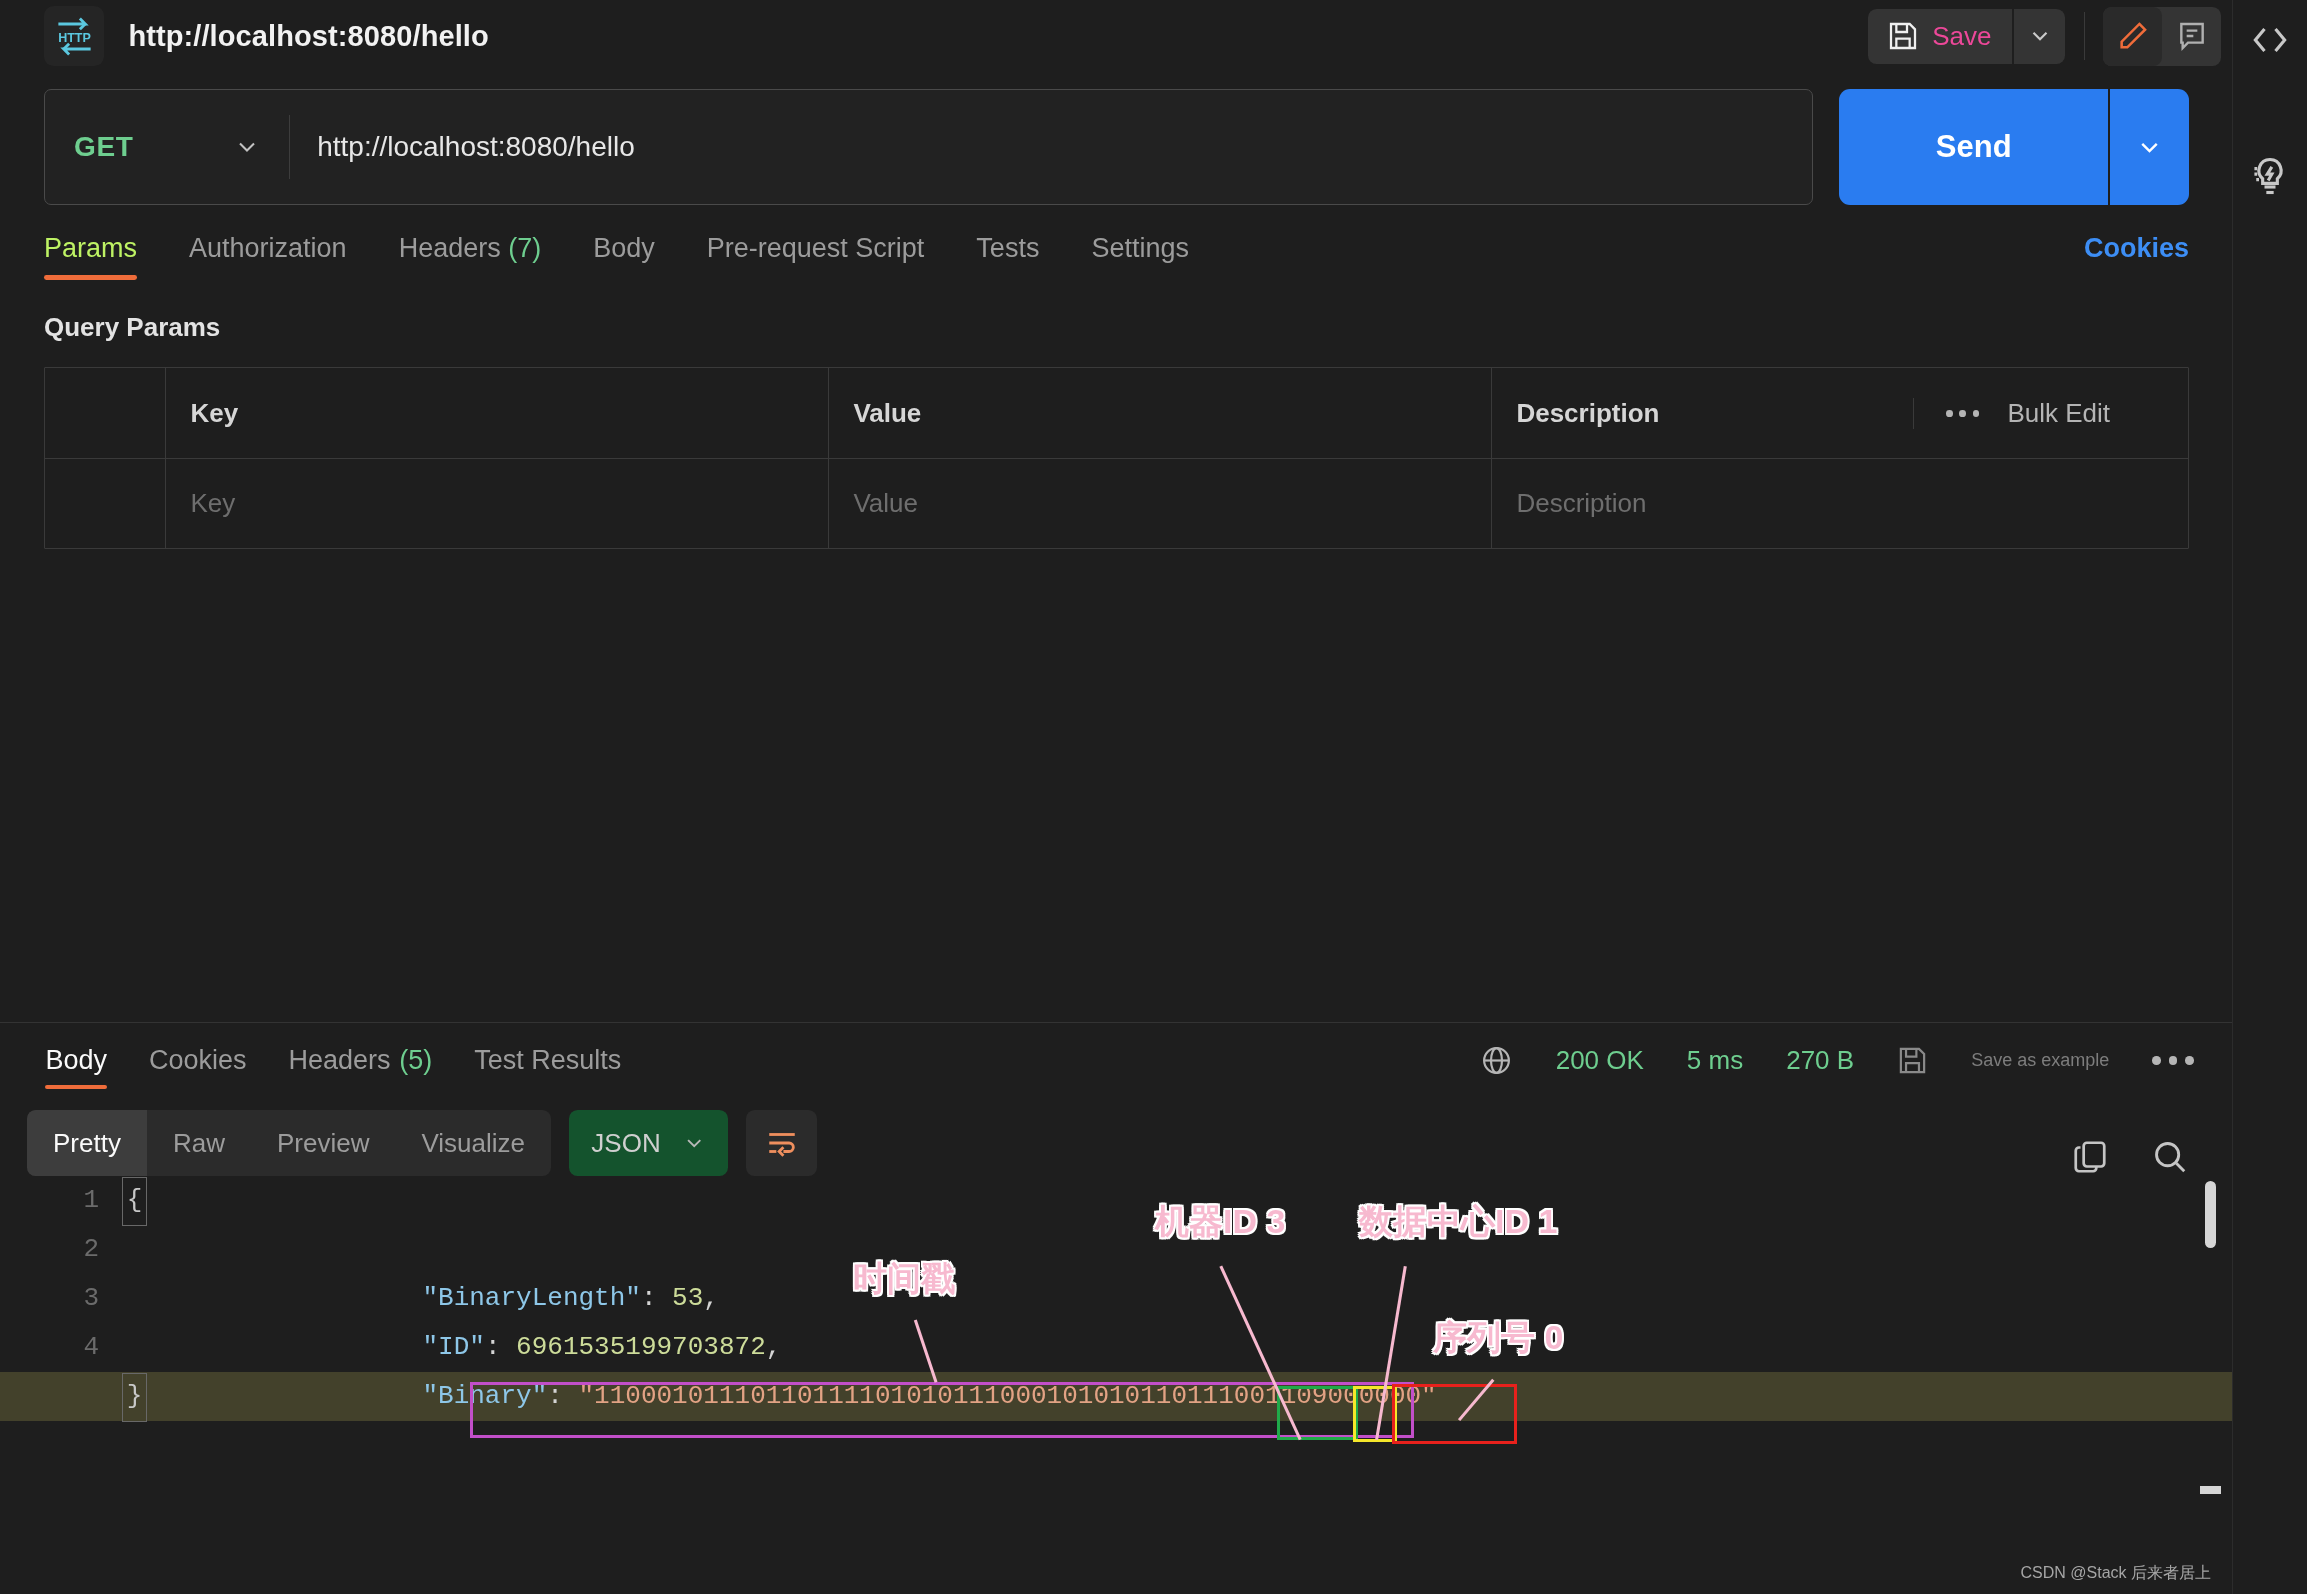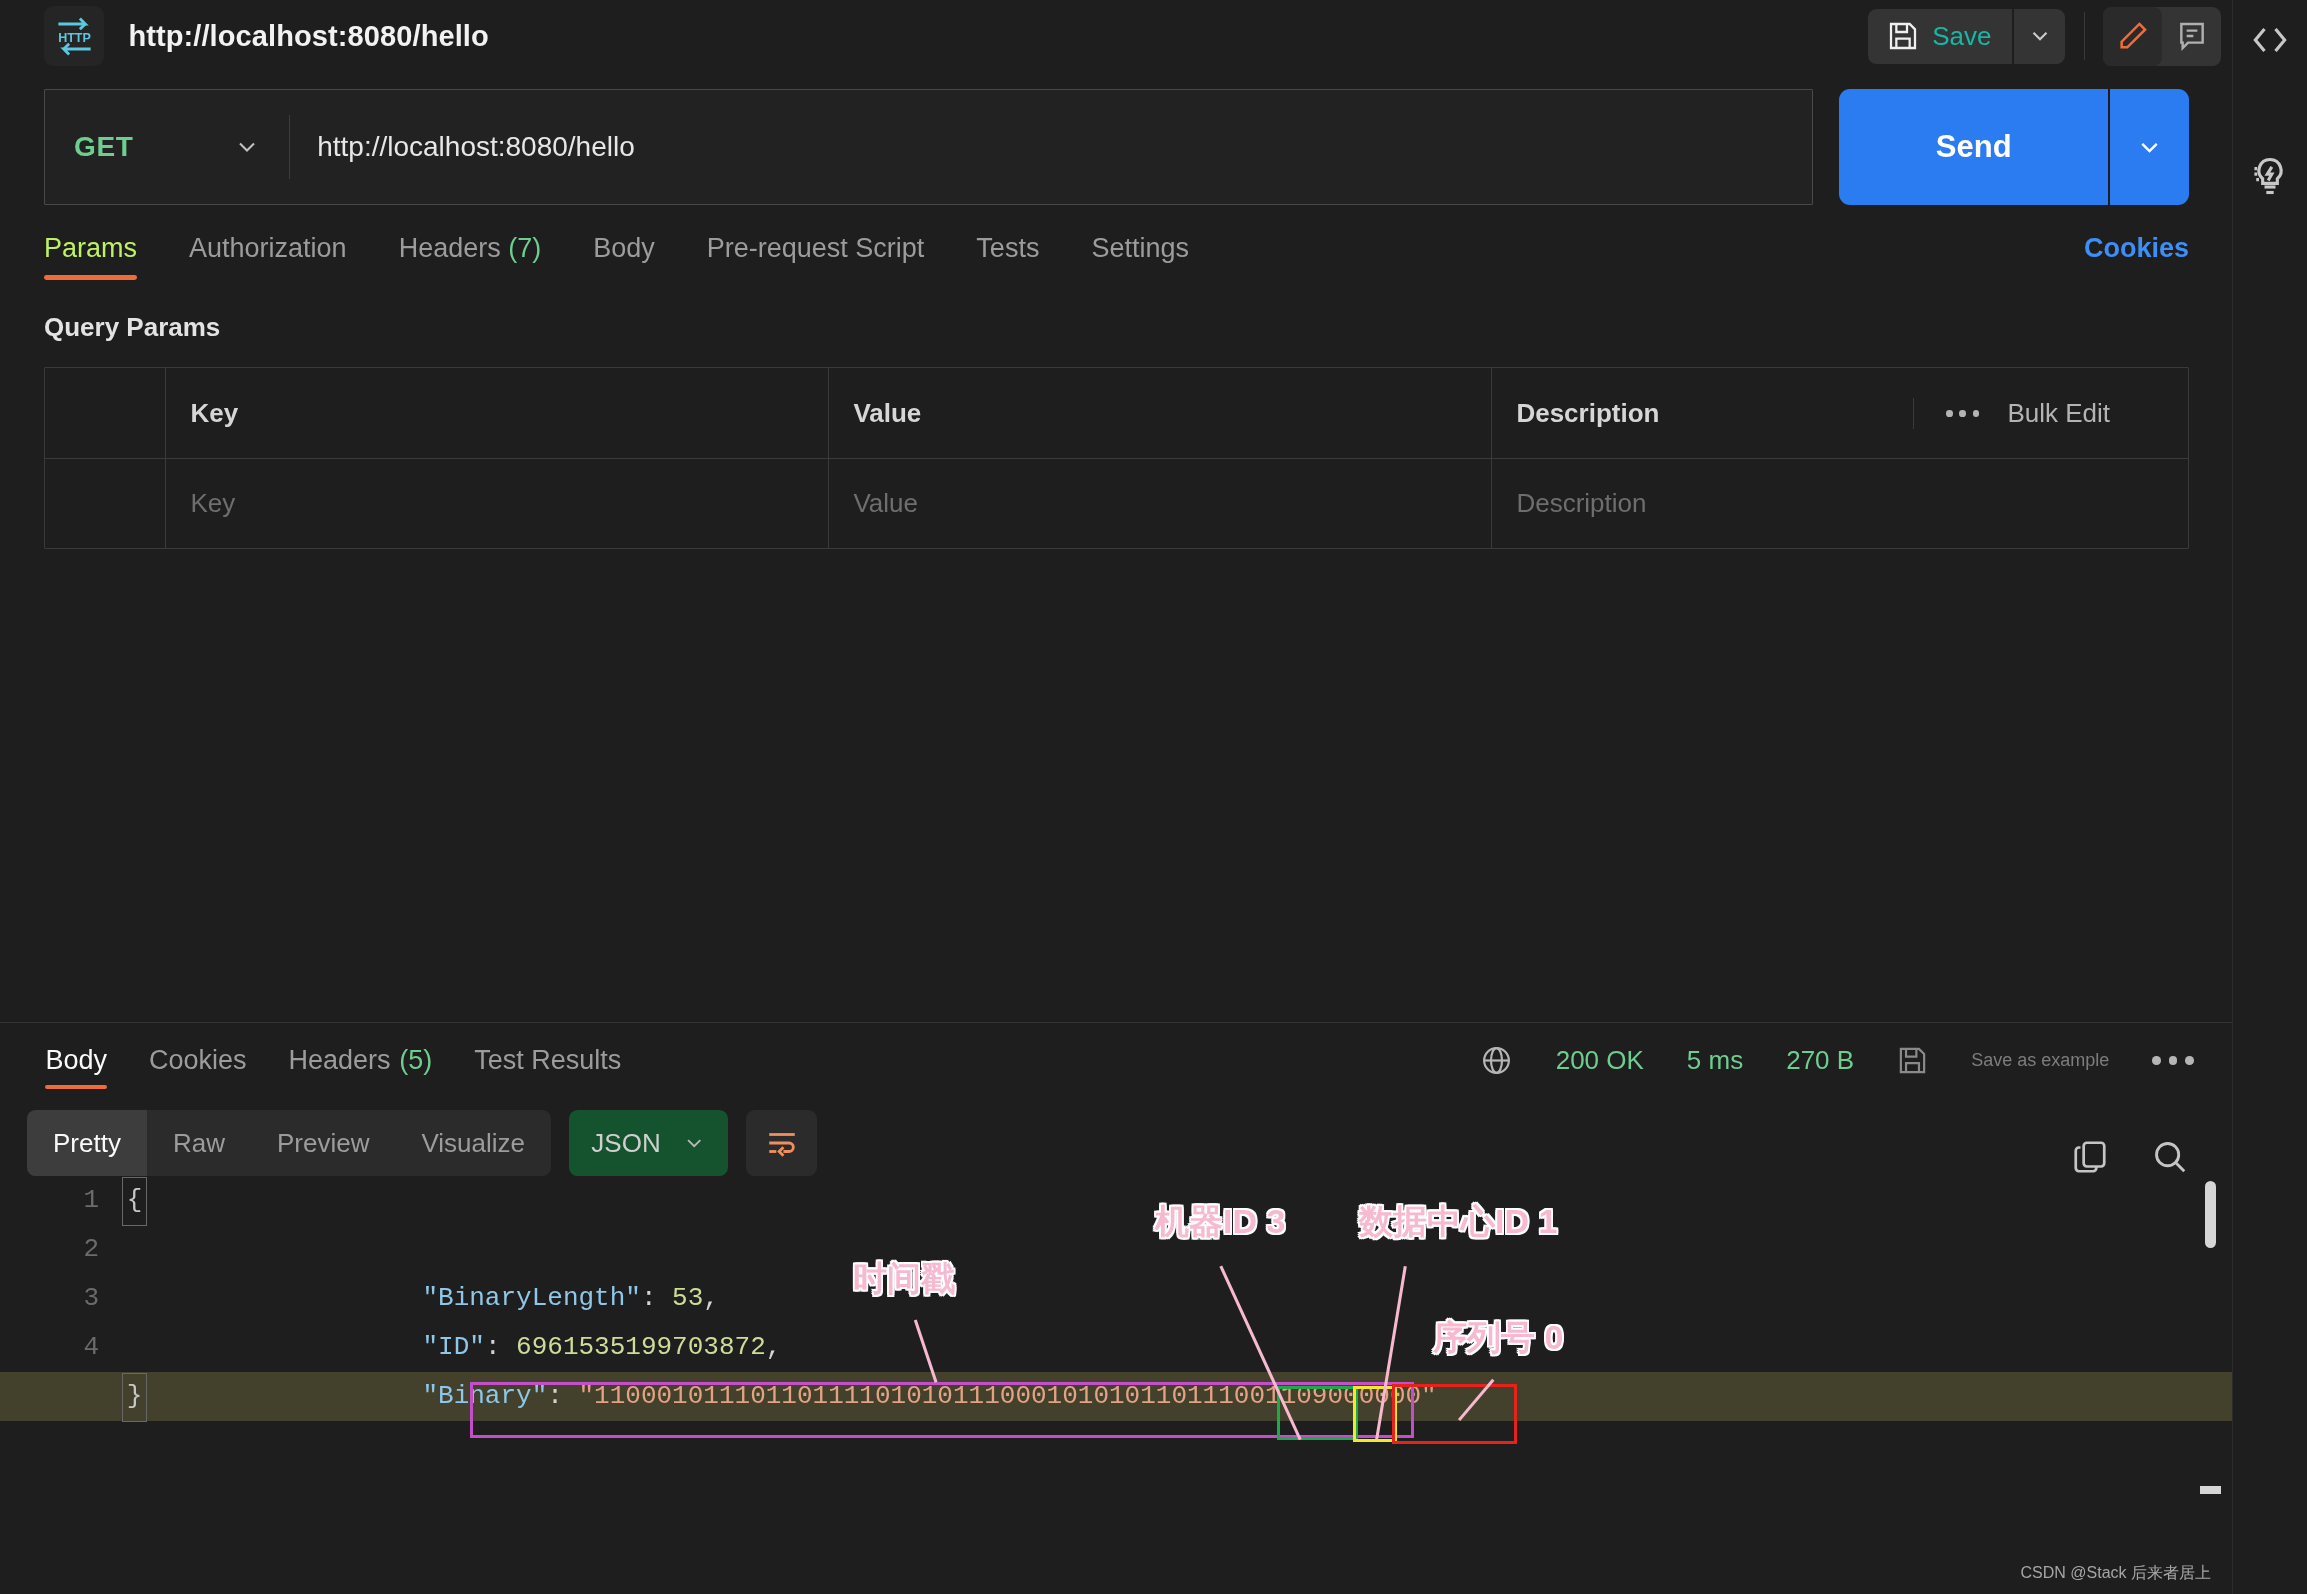--- a/index.html
+++ b/index.html
@@ -16,31 +16,31 @@
                 display:flex; flex-direction:column; align-items:center; padding-top:18.3px; gap:92px; }
 
   
   .topbar { height:72px; display:flex; align-items:center; padding:0 0 0 44px; position:relative; }
   .http-badge { width:60px; height:60px; border-radius:9.8px; background:#252525;
                 display:flex; align-items:center; justify-content:center; flex:0 0 auto; }
   .tab-title { font-size:29px; font-weight:700; color:#f2f2f2; margin-left:24.4px; letter-spacing:0.1px; }
   .topbar-right { margin-left:auto; display:flex; align-items:center; height:72px; padding-right:11px; }
   .save-btn { display:flex; align-items:center; gap:13.4px; background:#343434; border-radius:8.6px 0 0 8.6px;
               height:55px; padding:0 21px 0 18.3px; cursor:default; }
-  .save-btn .lbl { font-size:26px; color:#14b8a6; }
+  .save-btn .lbl { font-size:26px; color:#ec4899; }
   .save-caret { background:#343434; border-radius:0 8.6px 8.6px 0; height:55px; width:51px;
                 display:flex; align-items:center; justify-content:center; margin-left:1.8px; }
   .vdiv { width:1.2px; height:48px; background:#3a3a3a; margin:0 18.3px; }
   .icon-sq { width:59px; height:59px; border-radius:8.6px; display:flex; align-items:center; justify-content:center; }
   .icon-sq.active { background:#2a2a2a; }
   .icon-group { display:flex; background:#343434; border-radius:8.6px; }
 
   
   .url-row { margin:17px 43px 0 44px; display:flex; align-items:stretch; gap:26px; }
-  .url-box { flex:1; height:116px; border:1.2px solid #4a4a4a; border-radius:1px; background:#222;
+  .url-box { flex:1; height:116px; border:1.2px solid #4a4a4a; border-radius:7px; background:#222;
              display:flex; align-items:center; }
   .method { width:244px; display:flex; align-items:center; justify-content:space-between; padding:0 28px 0 29px; }
   .method-lbl { font-size:28px; font-weight:700; color:#6ece8f; letter-spacing:0.6px; }
   .url-sep { width:1.2px; height:64px; background:#3d3d3d; }
   .url-text { font-size:28px; color:#e7e7e7; padding-left:27px; }
   .send-btn { width:269px; height:116px; background:#2a7cf0; border-radius:11px 0 0 11px;
               display:flex; align-items:center; justify-content:center; }
   .send-lbl { font-size:31px; font-weight:700; color:#fff; }
   .send-caret { width:79px; height:116px; background:#2a7cf0; border-radius:0 11px 11px 0;
                 display:flex; align-items:center; justify-content:center; margin-left:1.8px; }

